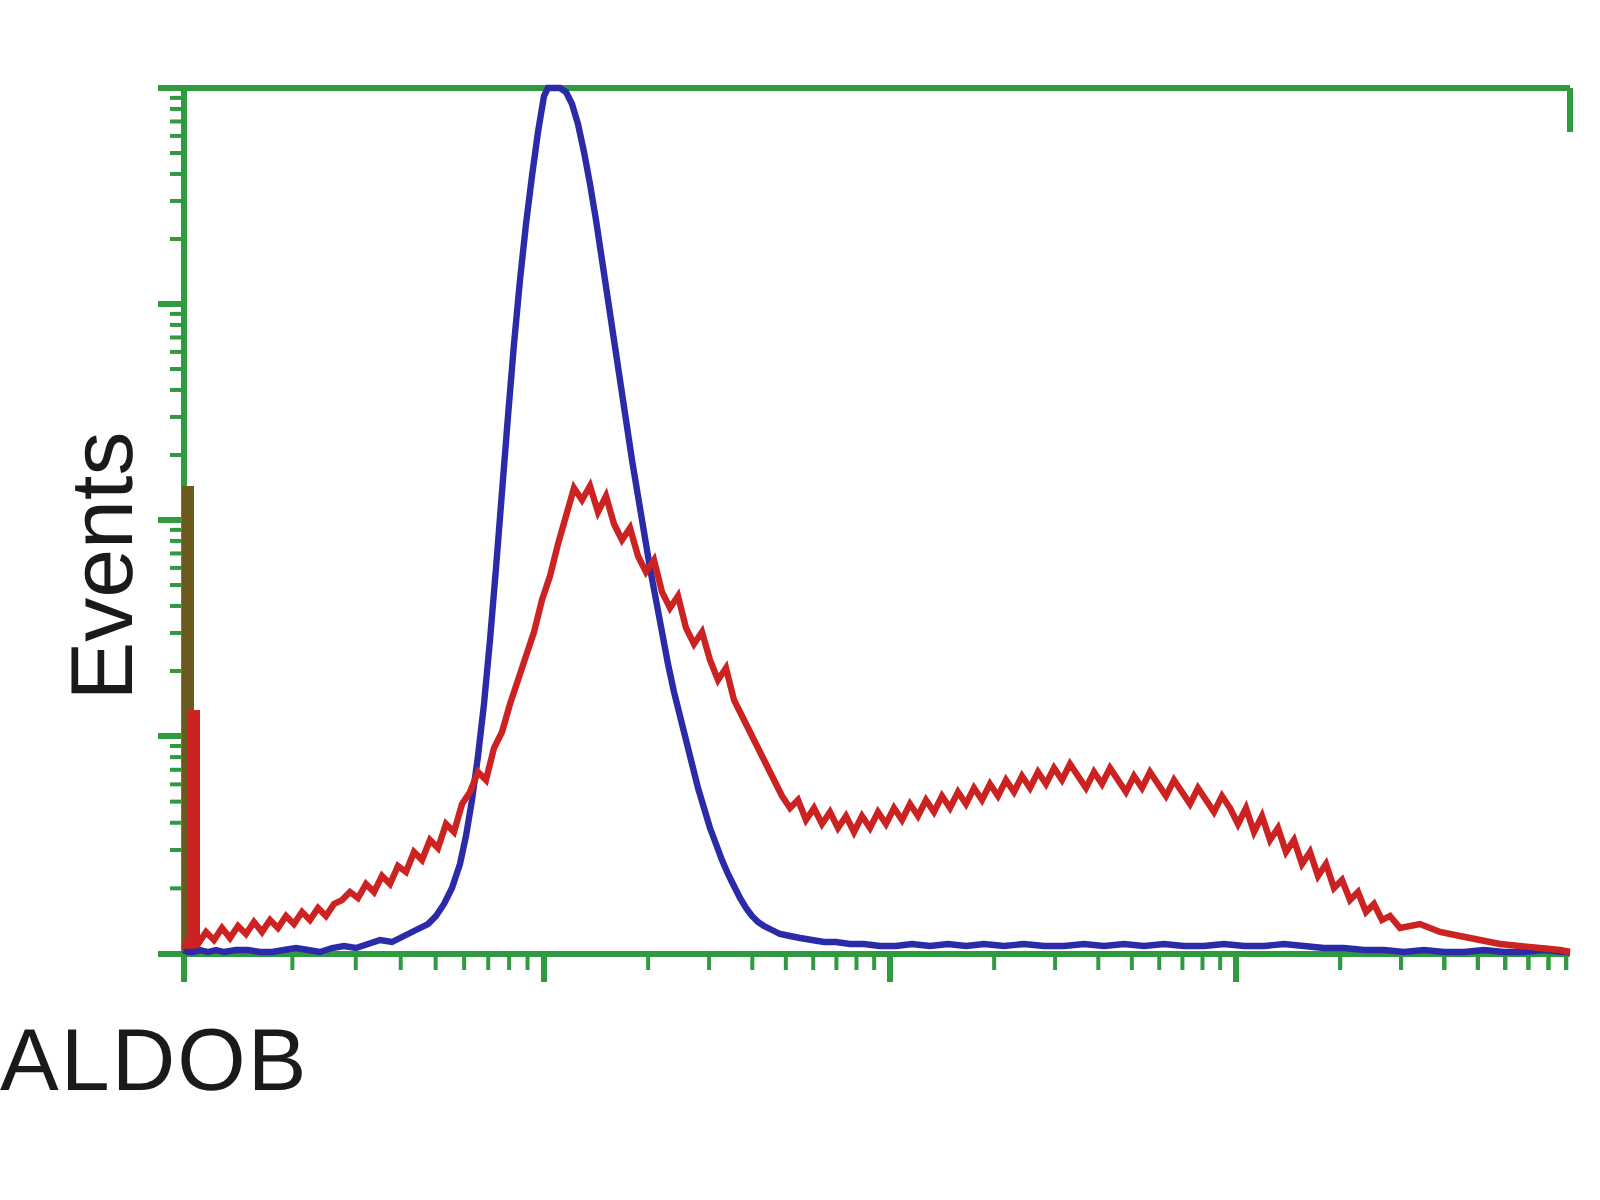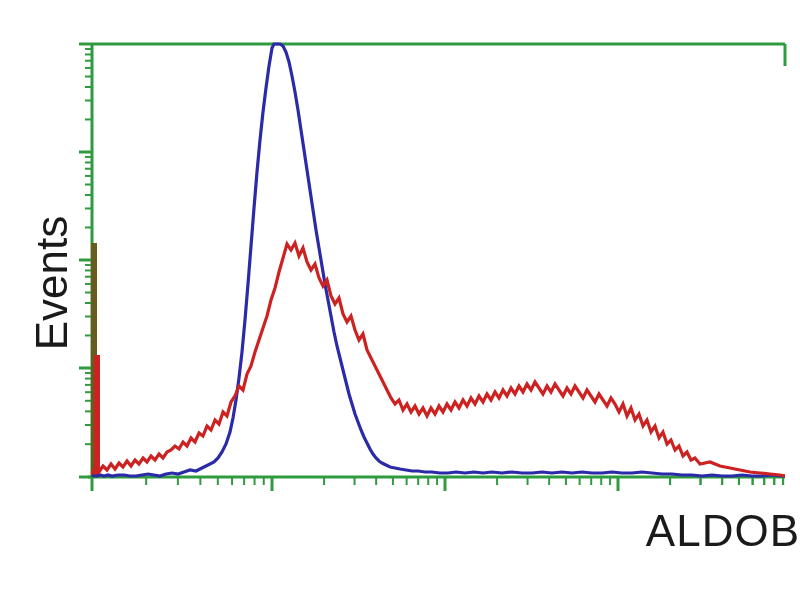--- a/index.html
+++ b/index.html
@@ -43,21 +43,21 @@
     text-align: center;
     transform: rotate(-90deg);
     transform-origin: center center;
     letter-spacing: 0px;
   }
   #x-axis-title {
     font-size: 44px;
     left: 0px;
     top: 506px;
     width: 800px;
-    text-align: right;
+    text-align: left;
     letter-spacing: 1px;
   }
 </style>
 </head>
 <body>
 
 <div id="figure">
 
   <svg id="plot-svg" viewBox="0 0 800 600" preserveAspectRatio="none" xmlns="http://www.w3.org/2000/svg">
     <g id="svg-root">

